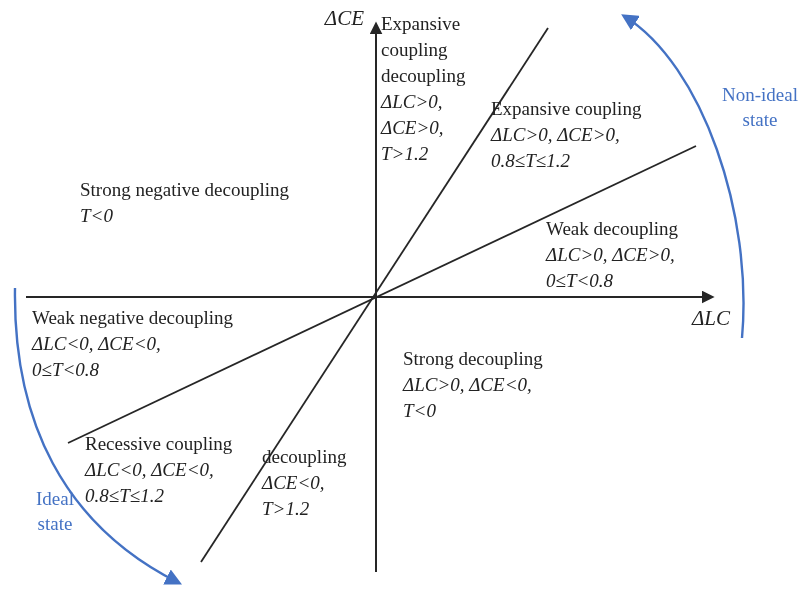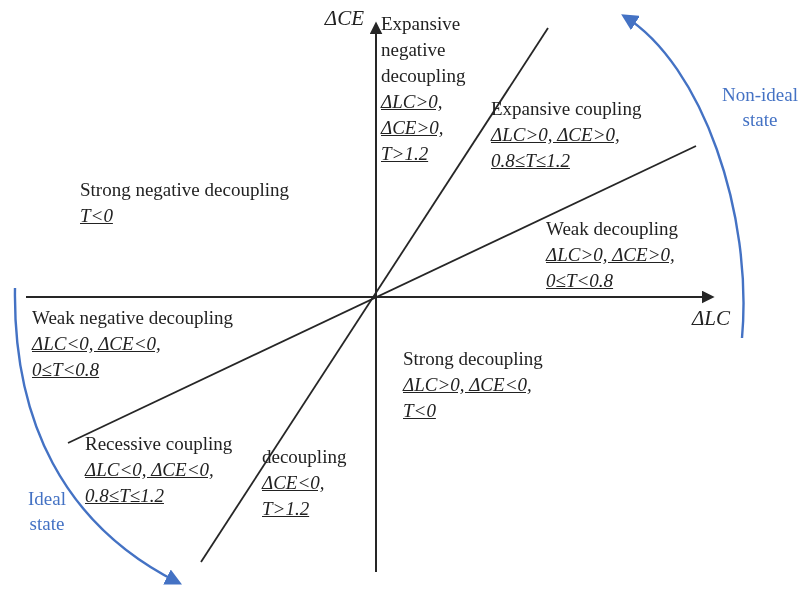--- a/index.html
+++ b/index.html
@@ -9,37 +9,37 @@
     background: #ffffff; overflow: hidden;
     font-family: "Liberation Serif", serif;
     margin-left: 8px;
   }
   .diagram-svg { position: absolute; left: 0; top: 0; }
 
   .region {
     position: absolute; text-align: left;
     font-size: 19px; line-height: 26px; color: var(--ink);
   }
-  .rcond { font-style: italic; text-decoration: underline; }
+  .rcond { font-style: italic; }
 
   .r1 { left: 373px; top: 11px;  width: 132px; }
   .r2 { left: 483px; top: 96px;  width: 200px; }
   .r3 { left: 538px; top: 216px; width: 180px; }
   .r4 { left: 72px;  top: 177px; width: 250px; }
   .r5 { left: 24px;  top: 305px; width: 250px; }
   .r6 { left: 77px;  top: 431px; width: 180px; }
   .r7 { left: 254px; top: 444px; width: 120px; }
   .r8 { left: 395px; top: 346px; width: 200px; }
 
   .state-label {
     position: absolute; text-align: center; color: var(--blue);
     font-size: 19px; line-height: 25px;
   }
   .non-ideal { left: 700px; top: 82px;  width: 104px; }
-  .ideal     { left: 2px;   top: 486px; width: 74px; }
+  .ideal     { left: 10px;   top: 486px; width: 74px; }
 
   .axis-label {
     position: absolute; font-style: italic; font-size: 21px; color: var(--ink);
   }
   .y-axis-label { left: 298px; top: 6px;   width: 58px; text-align: right; }
   .x-axis-label { left: 666px; top: 306px; width: 56px; text-align: right; }
 </style>
 </head>
 <body>
 
@@ -67,21 +67,21 @@
 
     <path d="M 7 288 C 5 420, 55 525, 171 583" fill="none" stroke-width="2.4" marker-end="url(#ah-blue)" stroke="#4472c4"></path>
   </svg>
 
   <div class="axis-label y-axis-label">ΔCE</div>
   <div class="axis-label x-axis-label">ΔLC</div>
 
   <div class="region r1">
     <div class="rname">
         <div>Expansive</div>
-        <div>negative</div>
+        <div>coupling</div>
         <div>decoupling</div>
       </div>
     <div class="rcond">
         <div>ΔLC&gt;0,</div>
         <div>ΔCE&gt;0,</div>
         <div>T&gt;1.2</div>
       </div>
   </div>
 
   <div class="region r2">

